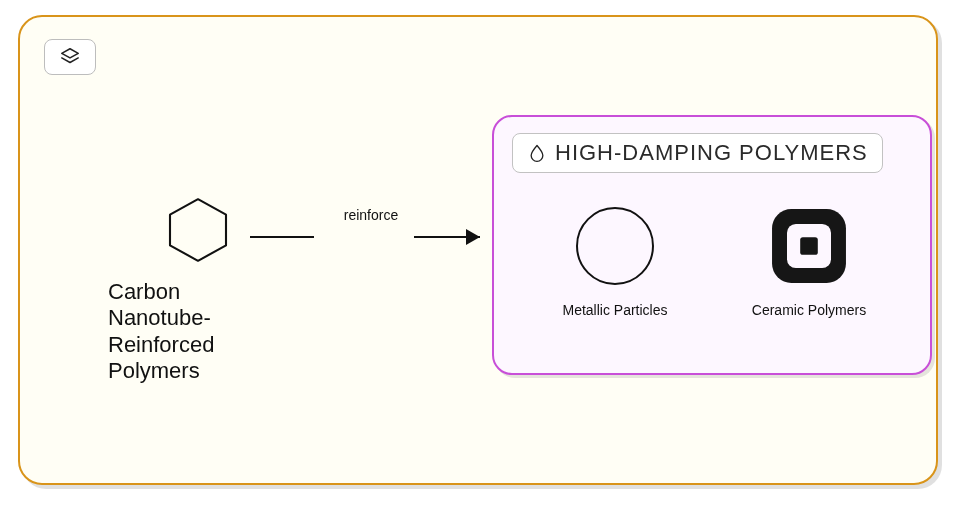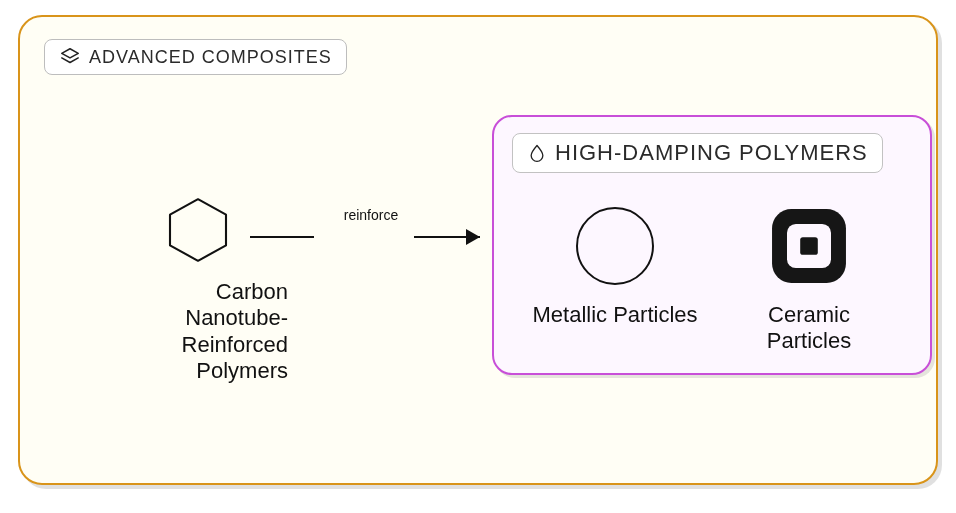--- a/index.html
+++ b/index.html
@@ -35,21 +35,21 @@
       font-size: 18px;
       letter-spacing: 1px;
       color: #2a2a2a;
     }
     .layers-icon svg { display: block; }
     .cnt-node {
       position: absolute;
       left: 88px;
       top: 178px;
       width: 180px;
-      text-align: right;
+      text-align: left;
     }
     .hexagon {
       width: 70px;
       height: 70px;
       margin: 0 auto 14px;
     }
     .cnt-label {
       font-size: 22px;
       line-height: 1.2;
       color: #111;
@@ -118,37 +118,36 @@
     }
     .circle-shape {
       width: 78px;
       height: 78px;
       border: 2px solid #111;
       border-radius: 50%;
       background: #fdf7ff;
     }
     .ceramic-shape svg { display: block; }
     .particle-label {
-      font-size: 22px;
+      font-size: 14px;
       line-height: 1.2;
       color: #111;
     }
   </style>
 </head>
 <body>
 
 <div class="outer-container">
   <div class="outer-badge">
     <span class="layers-icon">
       <svg width="22" height="22" viewBox="0 0 24 24" fill="none" stroke="#222" stroke-width="1.6" stroke-linejoin="round" stroke-linecap="round">
         <polygon points="12 3 21 8 12 13 3 8 12 3"></polygon>
         <polyline points="3 13 12 18 21 13"></polyline>
       </svg>
     </span>
-    <span>ADVANCED COMPOSITES</span>
   </div>
 
   <div class="cnt-node">
     <div class="hexagon">
       <svg width="70" height="70" viewBox="0 0 100 100">
         <polygon points="50 6, 90 28, 90 72, 50 94, 10 72, 10 28" fill="#fffef5" stroke="#111" stroke-width="3" stroke-linejoin="round"></polygon>
       </svg>
     </div>
     <div class="cnt-label">Carbon Nanotube-Reinforced Polymers</div>
   </div>
@@ -180,17 +179,17 @@
         <div class="particle-label">Metallic Particles</div>
       </div>
       <div class="particle">
         <div class="particle-shape ceramic-shape">
           <svg width="88" height="88" viewBox="0 0 100 100">
             <rect x="8" y="8" width="84" height="84" rx="22" ry="22" fill="#161616"></rect>
             <rect x="25" y="25" width="50" height="50" rx="10" ry="10" fill="#fdf7ff"></rect>
             <rect x="40" y="40" width="20" height="20" rx="3" ry="3" fill="#161616"></rect>
           </svg>
         </div>
-        <div class="particle-label">Ceramic Particles</div>
+        <div class="particle-label">Ceramic Polymers</div>
       </div>
     </div>
   </div>
 </div>
 
 </body></html>

